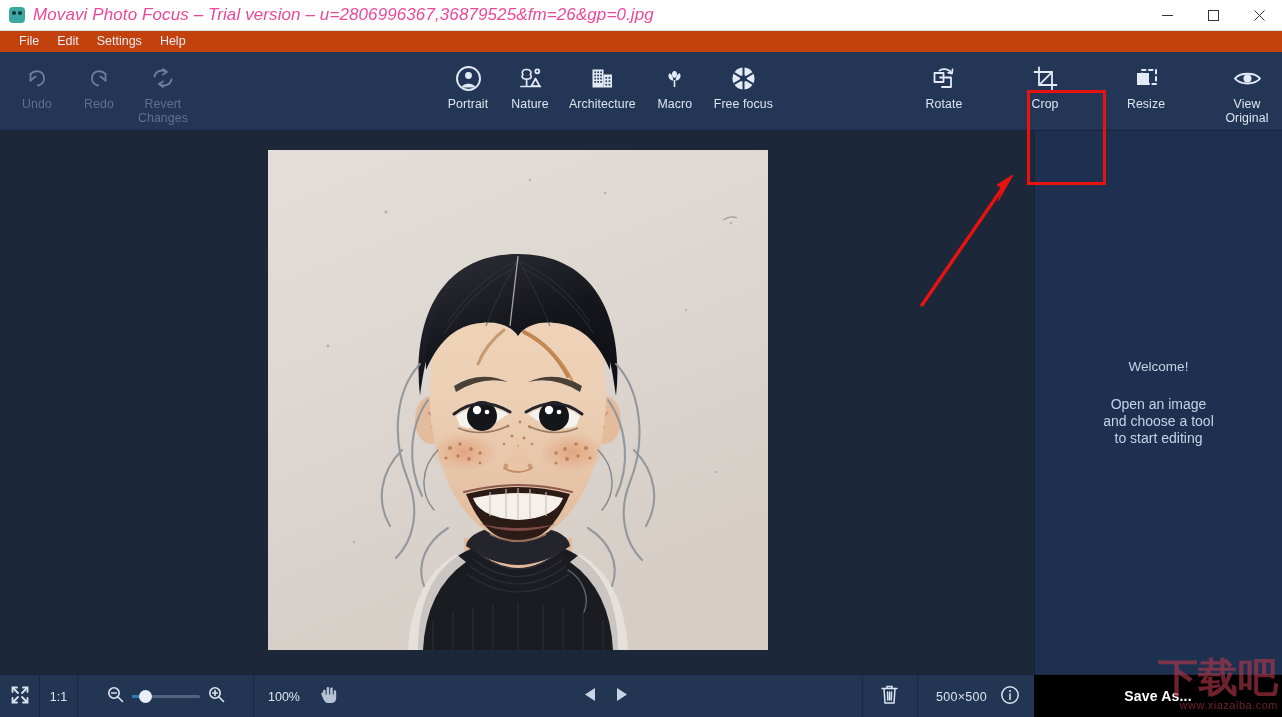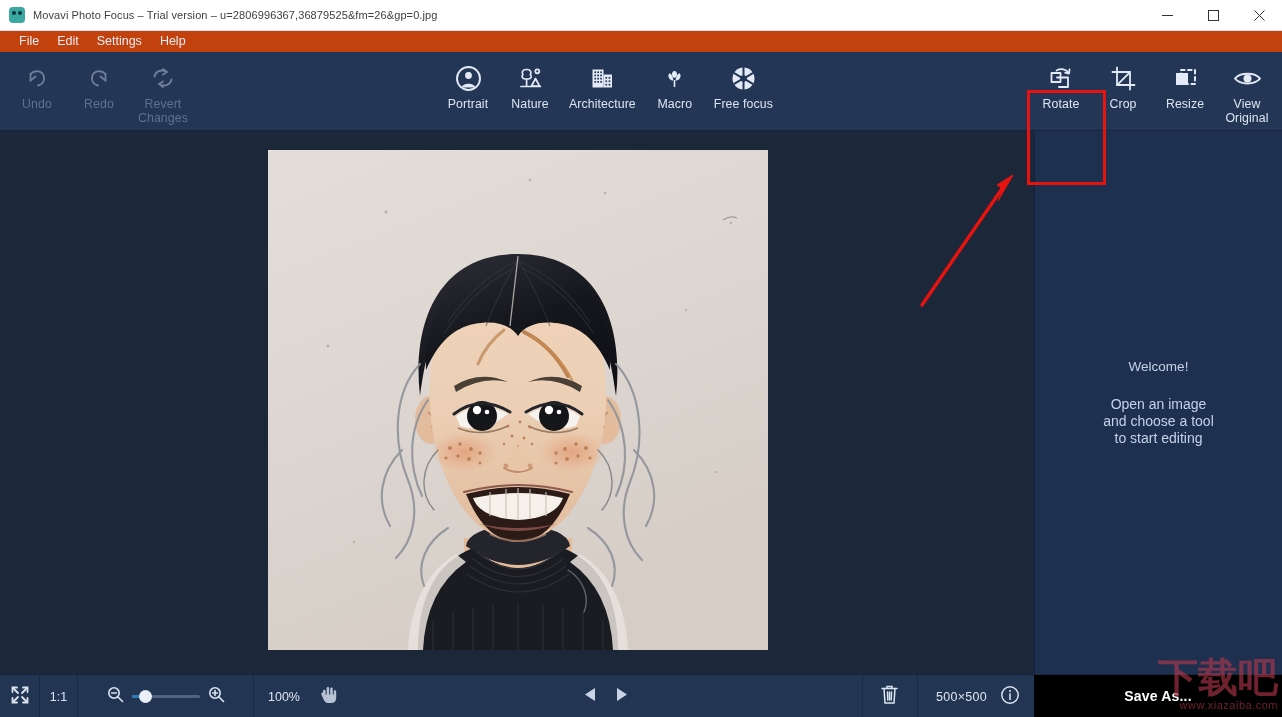--- a/index.html
+++ b/index.html
@@ -22,22 +22,22 @@
     width:16px; height:16px; border-radius:4px;
     background:#3aa8a0;
     position:relative; overflow:hidden;
   }
   .owl:before, .owl:after {
     content:""; position:absolute; top:4px; width:4px; height:4px;
     border-radius:50%; background:#11333a;
   }
   .owl:before { left:3px; } .owl:after { right:3px; }
   .tb-title {
-    font-size:11px; color:#404040; letter-spacing:0.1px;
-    white-space:nowrap; flex:none;
+    font-size:17px; color:#ec4899; letter-spacing:0.1px;
+    white-space:nowrap; flex:none;font-style:italic;
   }
   .winbtns { position:absolute; right:0; top:0; height:31px; display:flex; }
   .winbtn {
     width:46px; height:31px; display:flex; align-items:center; justify-content:center;
   }
   .winbtn svg { display:block; }
 
   
   .menubar {
     position:absolute; left:0; top:31px; width:1282px; height:21px;
@@ -50,21 +50,21 @@
 
   
   .toolbar {
     position:absolute; left:0; top:52px; width:1282px; height:79px;
     background:#233655; border-bottom:1px solid #18243c;
     display:flex; align-items:flex-start;
   }
   .tgroup { display:flex; height:79px; align-items:flex-start; }
   .tgroup.left { margin-left:6px;align-items:center; }
   .tgroup.center { position:absolute; left:437px; }
-  .tgroup.right { position:absolute; right:4px; }
+  .tgroup.right { position:absolute; right:4px;gap:39px; }
   .tool {
     width:auto; min-width:62px; padding:11px 8px 0 8px; height:79px;
     display:flex; flex-direction:column; align-items:center;
     cursor:default; position:relative;
   }
   .tool .ic { height:30px; display:flex; align-items:center; justify-content:center; }
   .tool .lb {
     margin-top:5px; font-size:12.3px; color:#dce4f0; text-align:center;
     line-height:13.5px; letter-spacing:.1px; white-space:pre-line;
   }

